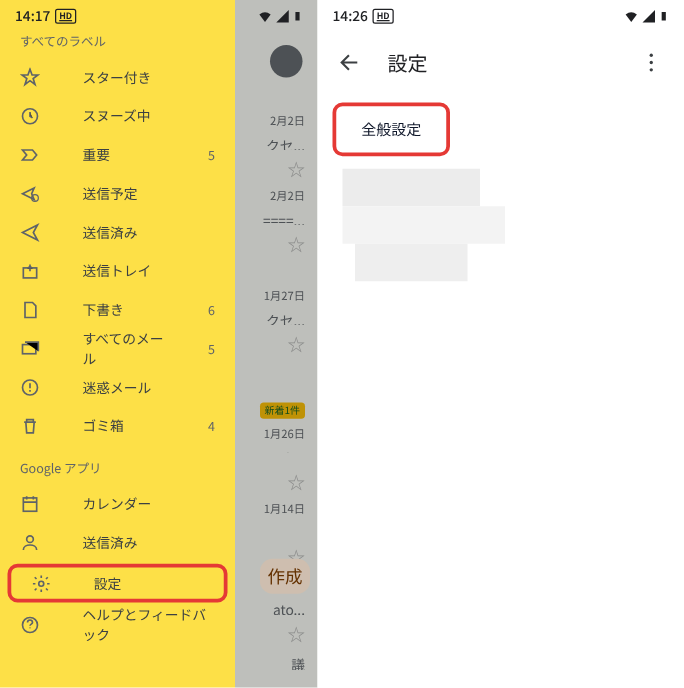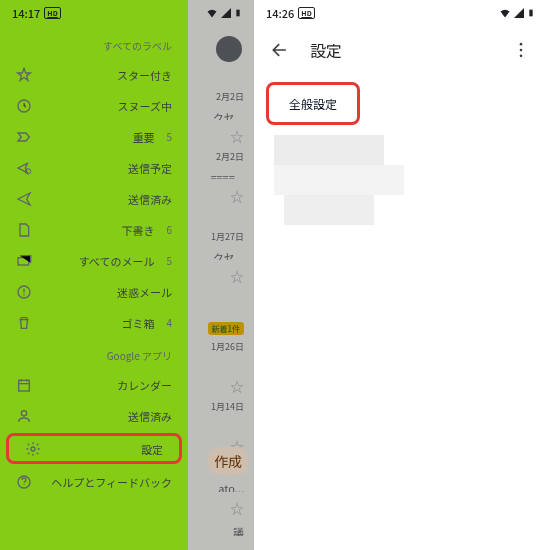--- a/index.html
+++ b/index.html
@@ -11,27 +11,27 @@
 
   
   .status-bar { display: flex; align-items: center; justify-content: space-between; height: 26px; padding: 0 12px; font-size: 11px; font-weight: 500; }
   .status-bar.dark { color: #202124; }
   .status-left { display: flex; align-items: center; gap: 4px; }
   .status-right { display: flex; align-items: center; gap: 2px; }
   .hd-badge { font-size: 7px; font-weight: 700; border: 1px solid currentColor; padding: 0 2px; border-radius: 2px; text-decoration: underline; }
 
   
   .drawer-backdrop { position: absolute; inset: 0; display: flex; }
-  .drawer { width: 188px; background: #84cc16; height: 100%; overflow-y: auto; padding-top: 28px; text-align: right; }
+  .drawer { width: 188px; background: #fde047; height: 100%; overflow-y: auto; padding-top: 15px; }
   .underlay { flex: 1; background: #e8eae4; position: relative; padding-top: 26px; }
   .underlay::after { content: ""; position: absolute; inset: 0; background: rgba(0,0,0,0.18); }
   .phone-left .status-bar { position: absolute; top: 0; left: 0; right: 0; z-index: 5; }
 
   .section-header { font-size: 10px; color: #5f6368; padding: 10px 16px 6px; }
-  .nav-item { display: flex; align-items: center; padding: 0 16px; height: 31px; font-size: 11px; color: #3c4043; gap: 12px; position: relative; }
+  .nav-item { display: flex; align-items: center; padding: 0 16px; height: 31px; font-size: 11px; color: #3c4043; gap: 34px; position: relative; }
   .nav-item .icon { width: 16px; height: 16px; display: flex; align-items: center; justify-content: center; color: #5f6368; flex-shrink: 0; }
   .nav-item .label { flex: 1; }
   .nav-item .count { font-size: 10px; color: #5f6368; }
 
   .highlight-box { border: 3px solid #e53935; border-radius: 8px; }
 
   
   .avatar-circle { width: 26px; height: 26px; border-radius: 50%; background: #5f6368; position: absolute; top: 36px; right: 12px; }
   .mail-row { position: absolute; right: 8px; height: 56px; left: 0; display: flex; flex-direction: column; align-items: flex-end; justify-content: center; gap: 6px; padding-right: 2px; font-size: 9px; color: #5f6368; }
   .mail-row .date { font-size: 9px; }
@@ -124,20 +124,29 @@
 
         <div class="nav-item">
           <span class="icon">
               <svg viewBox="0 0 24 24">
                 <path fill="none" stroke="currentColor" stroke-width="2" d="M3 12l18-9-5 9 5 9z"></path>
               </svg>
             </span>
           <span class="label">送信済み</span>
         </div>
 
+        <div class="nav-item">
+          <span class="icon">
+              <svg viewBox="0 0 24 24">
+                <rect x="4" y="8" width="16" height="12" fill="none" stroke="currentColor" stroke-width="2"></rect>
+                <path stroke="currentColor" stroke-width="2" d="M12 4v8m-3-3l3-3 3 3"></path>
+              </svg>
+            </span>
+          <span class="label">送信トレイ</span>
+        </div>
 
         <div class="nav-item">
           <span class="icon">
               <svg viewBox="0 0 24 24">
                 <path fill="none" stroke="currentColor" stroke-width="2" d="M6 3h9l4 4v14H6z"></path>
               </svg>
             </span>
           <span class="label">下書き</span>
           <span class="count">6</span>
         </div>

